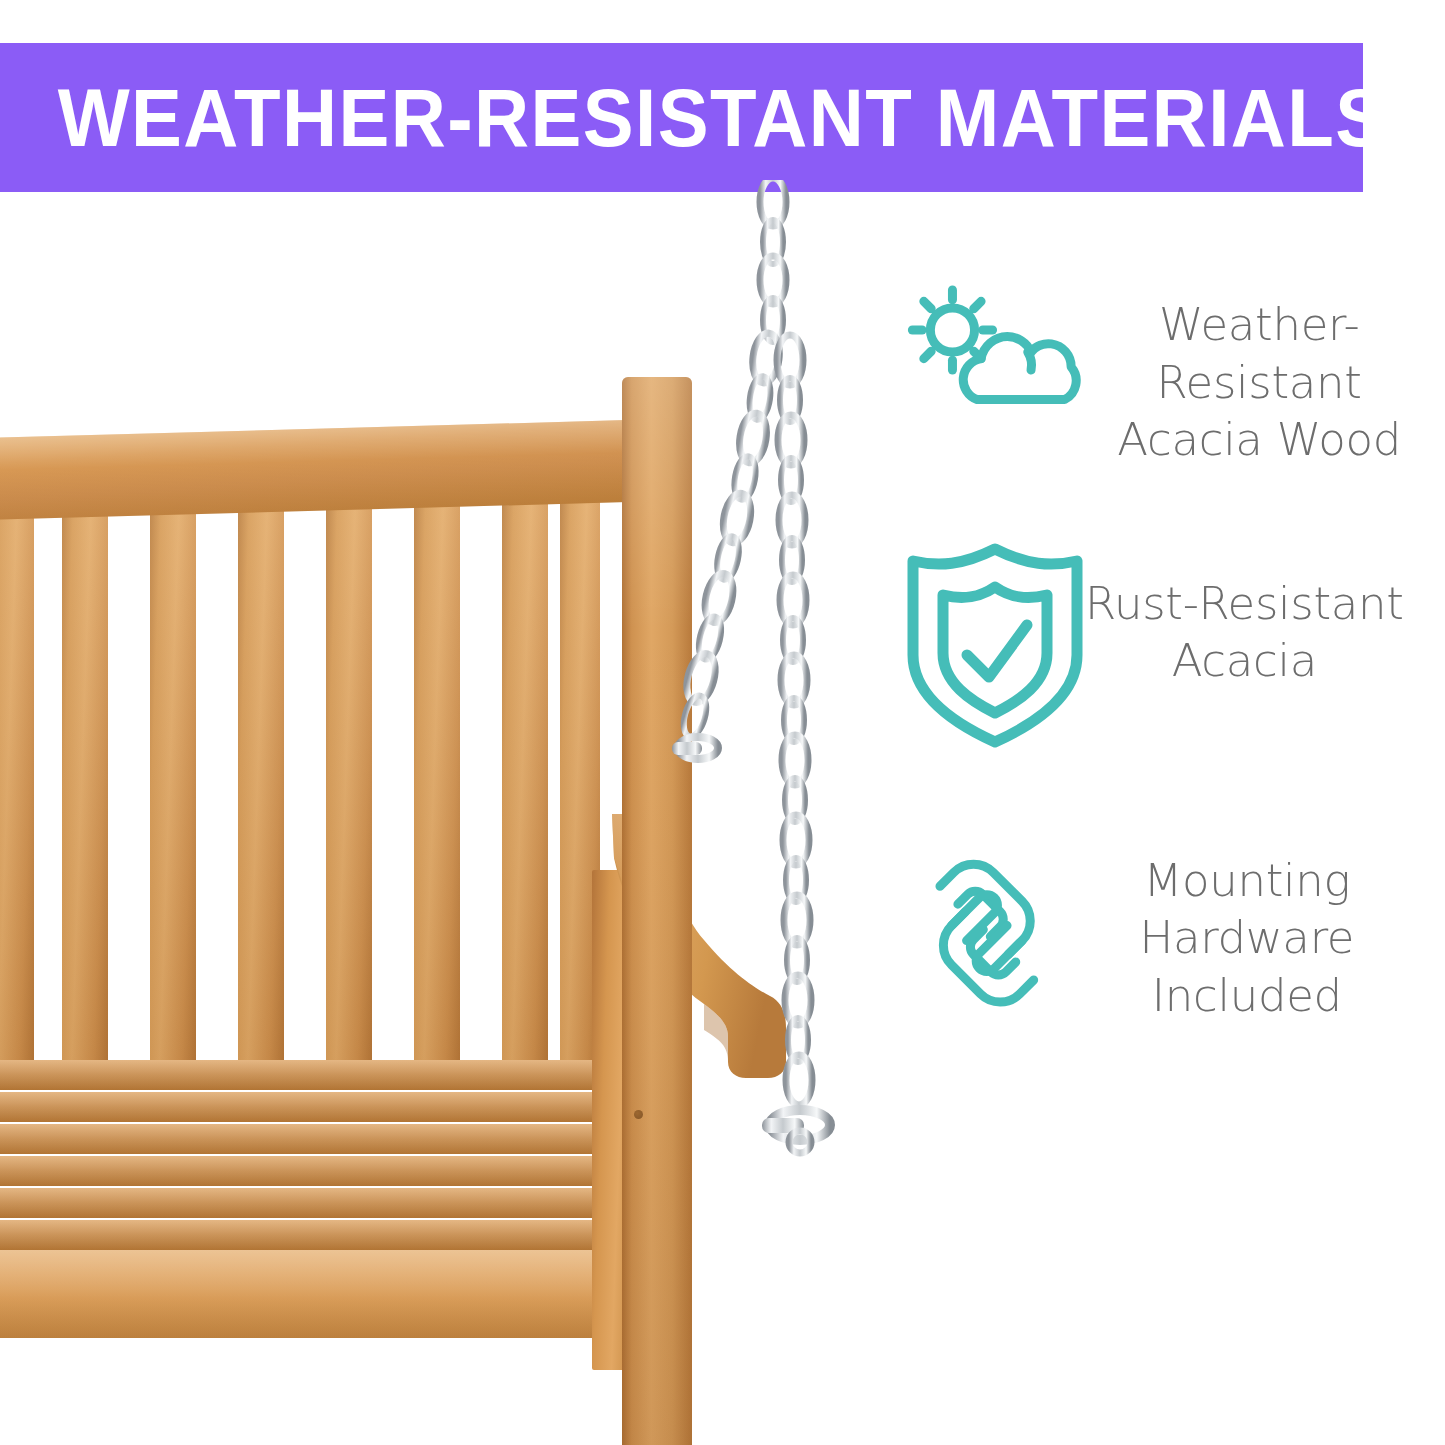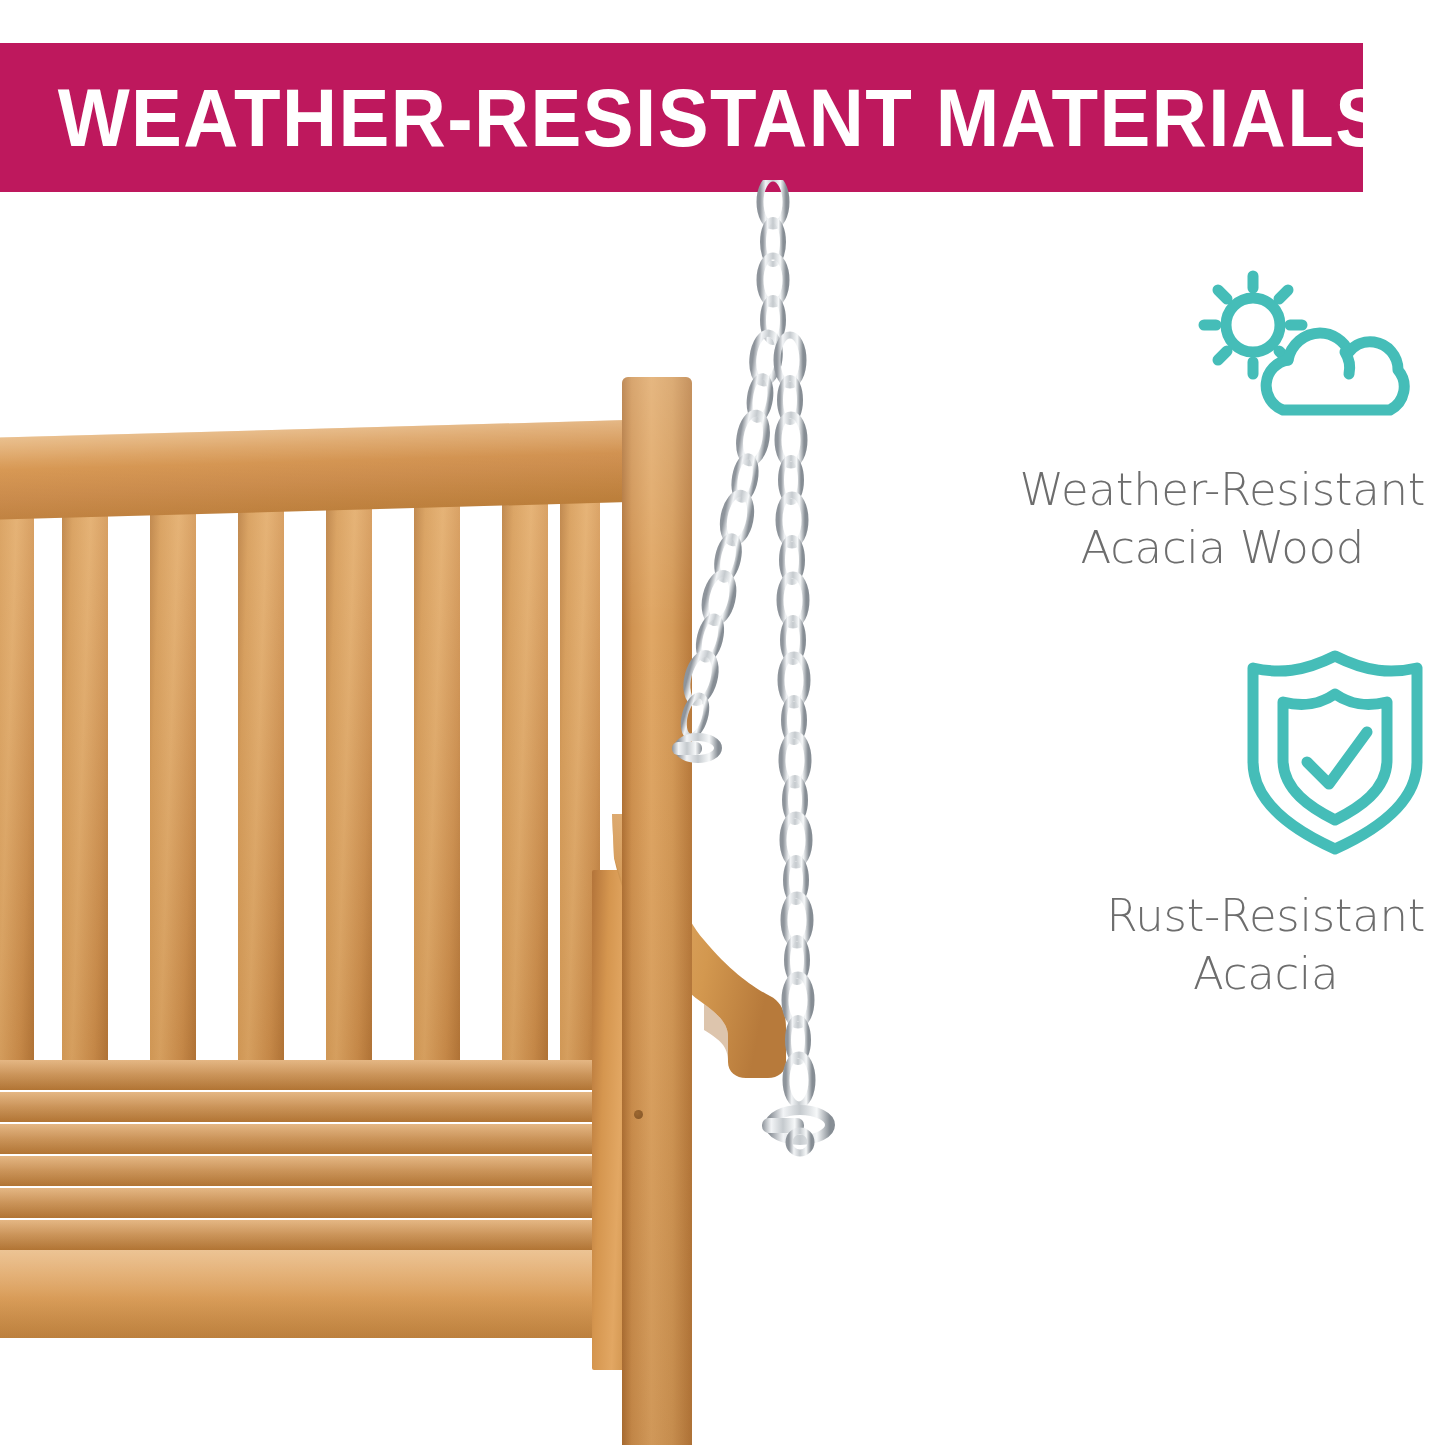--- a/index.html
+++ b/index.html
@@ -4,21 +4,21 @@
 <style>
   * { margin:0; padding:0; box-sizing:border-box; }
   html, body { width:1445px; height:1445px; background:#ffffff;
     font-family:"Liberation Sans", sans-serif; overflow:hidden; }
 
   #page { position:relative; width:1445px; height:1445px; background:#fff; }
 
   
   #header-banner{
     position:absolute; left:0; top:43px; width:1363px; height:149px;
-    background:#be185d; display:flex; align-items:center;
+    background:#8b5cf6; display:flex; align-items:center;
   }
   #header-title{
     color:#ffffff;
     font-family:"Liberation Sans Narrow","Liberation Sans", sans-serif;
     font-weight:700; font-size:82px; letter-spacing:1.5px;
     padding-left:62px; white-space:nowrap;
     transform:scaleX(0.93); transform-origin:left center;
     line-height:1;
   }
 
@@ -106,21 +106,21 @@
   }
 
   
   #chain-svg{ position:absolute; left:0; top:0; width:880px; height:1265px; pointer-events:none; }
 
   
   #features{
     position:absolute; left:905px; top:270px; width:520px;
     display:flex; flex-direction:column; align-items:center;
   }
-  .feature{ width:100%; display:flex; flex-direction:column; align-items:flex-end; }
+  .feature{ width:100%; display:flex; flex-direction:row; align-items:flex-start; }
   .feature-icon{ display:block; }
   .feature-label{
     margin-top:26px; text-align:center; color:#6d6d6d;
     font-family:"DejaVu Sans", sans-serif;
     font-weight:300; font-size:45px; line-height:1.28;
     letter-spacing:-0.3px; white-space:pre-line;
   }
   #feature-0{ margin-top:0px; }
   #feature-1{ margin-top:74px; }
   #feature-2{ margin-top:78px; }
@@ -283,14 +283,28 @@
                  C48,180 8,152 8,112 Z"></path>
         <path d="M38,52 C58,57 74,55 90,44 C106,55 122,57 142,52
                  L142,110 C142,140 114,158 90,170
                  C66,158 38,140 38,110 Z"></path>
         <polyline points="62,112 84,134 122,82"></polyline>
       </svg>
       <div class="feature-label">Rust-Resistant
 Acacia</div>
     </div>
 
+    <div class="feature" id="feature-2">
+      <svg class="feature-icon" width="200" height="215" viewBox="0 0 200 215" fill="none" stroke="#45bdb8" stroke-width="11" stroke-linecap="round" stroke-linejoin="round">
+        <g transform="rotate(-45 100 107)">
+          <path d="M100,26 h24 a34,34 0 0 1 34,34 v50 a34,34 0 0 1 -34,34 h-24"></path>
+          <path d="M100,57 h17 a13,13 0 0 1 13,13 v30 a13,13 0 0 1 -13,13 h-17"></path>
+          <path d="M100,188 h-24 a34,34 0 0 1 -34,-34 v-50 a34,34 0 0 1 34,-34 h24"></path>
+          <path d="M100,157 h-17 a13,13 0 0 1 -13,-13 v-30 a13,13 0 0 1 13,-13 h17"></path>
+          <path d="M124,144 h-48 a13,13 0 0 1 0,-26 h48"></path>
+          <path d="M76,70 h48 a13,13 0 0 1 0,26 h-48"></path>
+        </g>
+      </svg>
+      <div class="feature-label">Mounting Hardware
+Included</div>
+    </div>
   </div>
 </div>
 
 </body></html>

